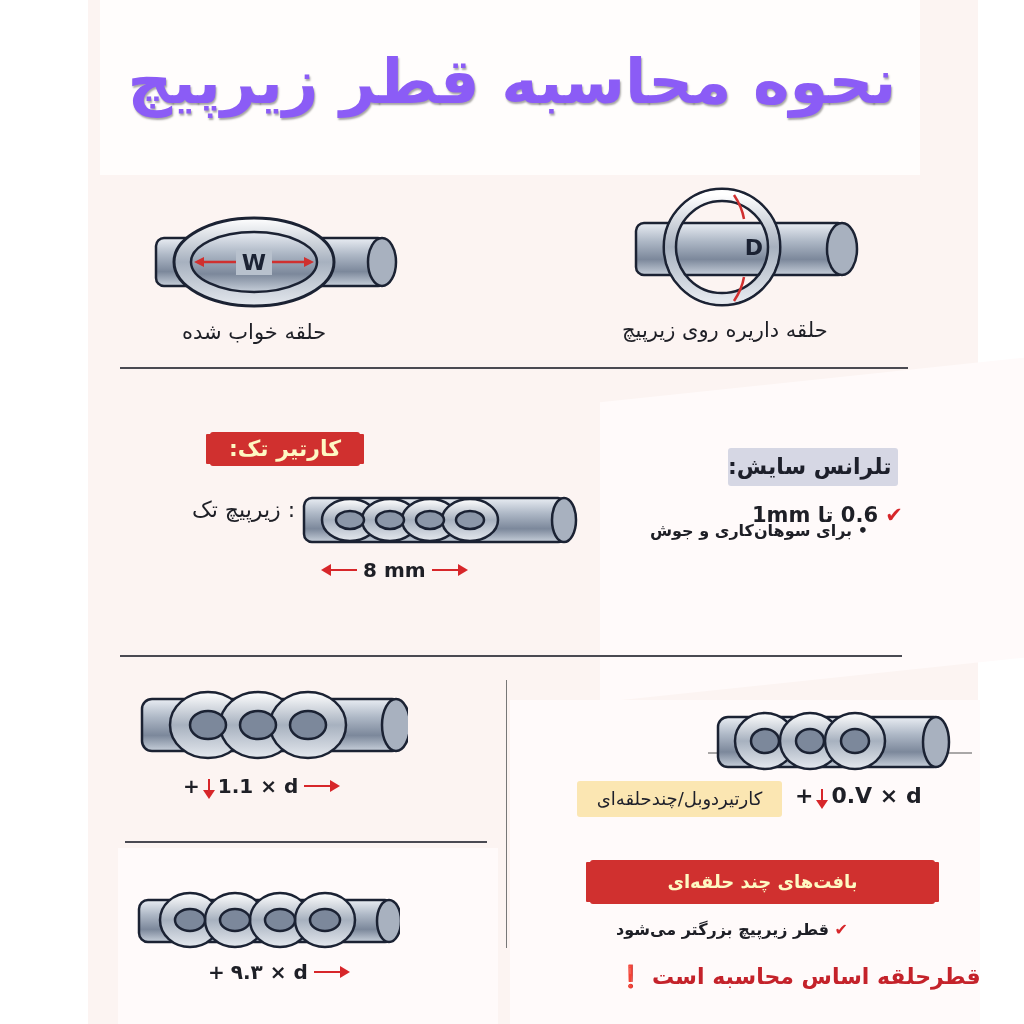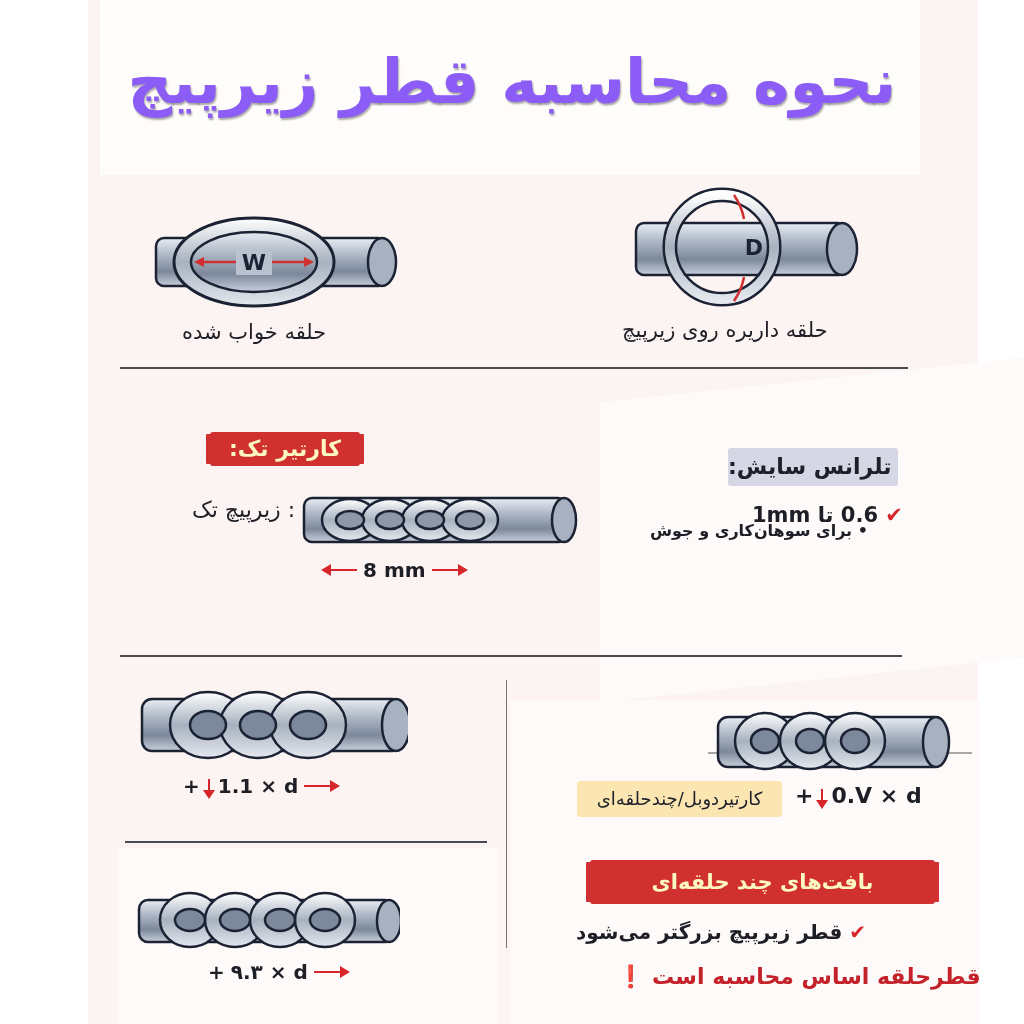--- a/index.html
+++ b/index.html
@@ -218,21 +218,21 @@
     <ellipse cx="155" cy="36" rx="14" ry="12" fill="#7c889b"></ellipse>
   </g>
 </svg>
 <div class="formula" style="left:795px; top:783px; font-size:22px;">
   <span>+</span>
   <span class="red-arrow-d"></span>
   <span>0.V × d</span>
 </div>
 <div class="badge-yellow" style="left:565px; top:781px; width:205px; height:36px; line-height:36px; font-size:18px;margin-left:12px;">کارتیردوبل/چندحلقه‌ای</div>
 
-<div class="badge-red" style="left:590px; top:860px; width:345px; height:44px; line-height:44px; font-size:21px;">بافت‌های چند حلقه‌ای</div>
-<div class="label" style="left:576px; top:920px; font-weight:700; font-size:20px;">
+<div class="badge-red" style="left:590px; top:860px; width:345px; height:44px; line-height:44px; font-size:18px;">بافت‌های چند حلقه‌ای</div>
+<div class="label" style="left:616px; top:920px; font-weight:700; font-size:16px;">
   <span class="check">✔</span>
   <span>قطر زیرپیچ بزرگتر می‌شود</span>
 </div>
 <div class="label" style="left:617px; top:964px; font-weight:700; font-size:22px; color:#c4222a;">
   <span>قطرحلقه اساس محاسبه است</span>
   <span style="color:#d7262a;">❗</span>
 </div>
 
 </body></html>

